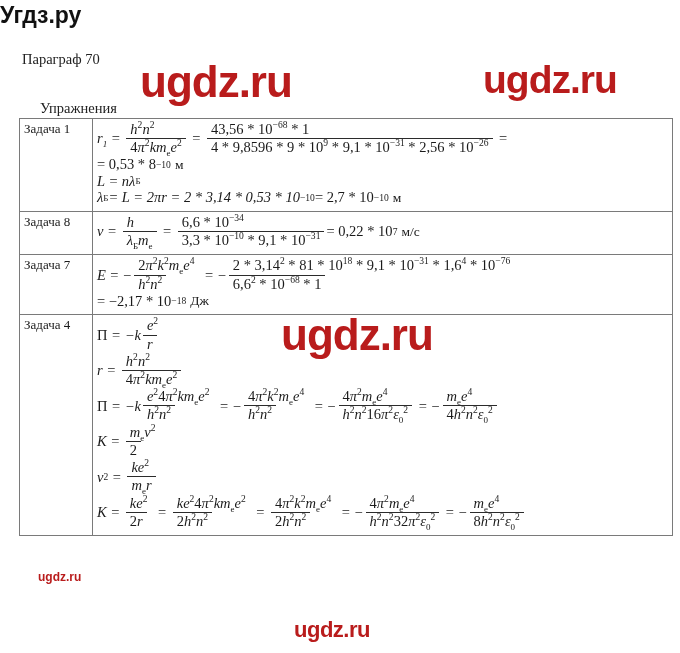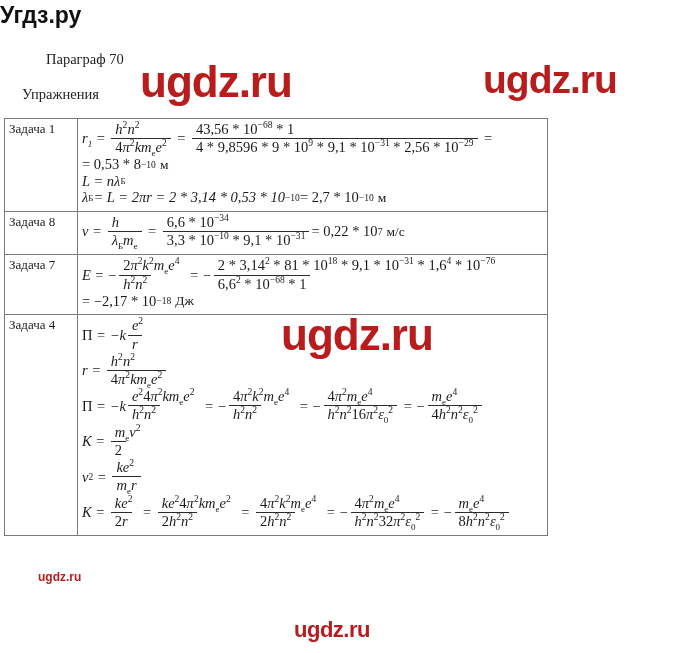--- a/index.html
+++ b/index.html
@@ -32,22 +32,22 @@
   }
 
   
   .lead {
     position: absolute;
     left: 22px;
     font-size: 14.5px;
     color: #222;
     white-space: nowrap;
   }
-  .lead-1 { top: 51px; margin-left: 24px; }
-  .lead-2 { top: 86px; }
+  .lead-1 { top: 51px; }
+  .lead-2 { top: 100px; margin-left: 18px; }
 
   
   .wm {
     position: absolute;
     font-family: "Liberation Sans", sans-serif;
     font-weight: bold;
     color: #b91c1c;
     white-space: nowrap;
     pointer-events: none;
   }
@@ -58,23 +58,23 @@
 
   .wm-a { left: 140px; top: 57px; }
   .wm-b { left: 483px; top: 58px; }
   .wm-c { left: 281px; top: 310px; }
   .wm-d { left: 38px;  top: 570px; }
   .wm-e { left: 294px; top: 617px; }
 
   
   table.solutions {
     position: absolute;
-    left: 4px;
+    left: 19px;
     top: 118px;
-    width: 544px;
+    width: 654px;
     border-collapse: collapse;
     table-layout: fixed;
   }
   table.solutions td {
     border: 1px solid #7a7a7a;
     vertical-align: top;
     padding: 2px 4px 4px 4px;
   }
   td.task-label {
     width: 64px;
@@ -150,21 +150,21 @@
       <div class="mline">
         <span class="it"><span>r</span><sub>1</sub></span>
         <span class="eq">=</span>
         <span class="frac">
           <span class="num"><i>h</i><sup>2</sup><i>n</i><sup>2</sup></span>
           <span class="den"><span>4</span><i>π</i><sup>2</sup><i>k</i><i>m</i><sub>e</sub><i>e</i><sup>2</sup></span>
         </span>
         <span class="eq">=</span>
         <span class="frac">
           <span class="num"><span>43,56 * 10</span><sup>−68</sup><span> * 1</span></span>
-          <span class="den"><span>4 * 9,8596 * 9 * 10</span><sup>9</sup><span> * 9,1 * 10</span><sup>−31</sup><span> * 2,56 * 10</span><sup>−29</sup></span>
+          <span class="den"><span>4 * 9,8596 * 9 * 10</span><sup>9</sup><span> * 9,1 * 10</span><sup>−31</sup><span> * 2,56 * 10</span><sup>−26</sup></span>
         </span>
         <span class="eq">=</span>
       </div>
 
       <div class="mline">
         <span>= 0,53 * 8</span>
             <sup>−10</sup>
         <span class="unit">м</span>
       </div>
 

